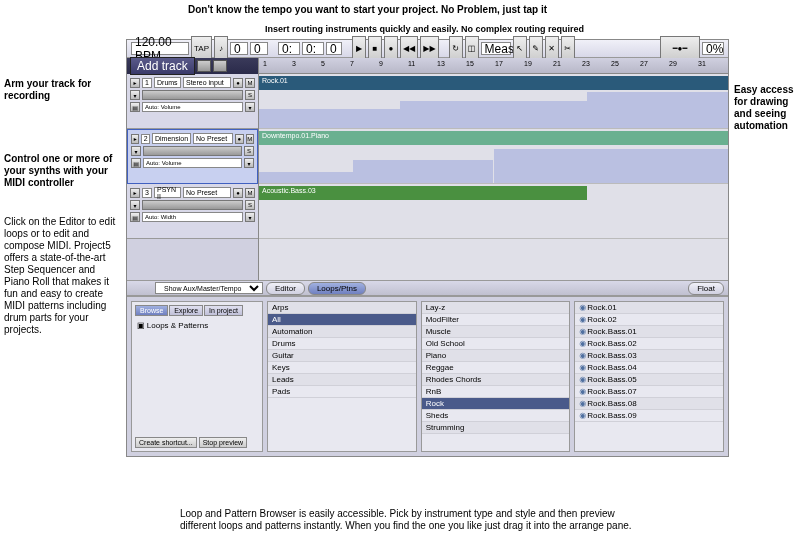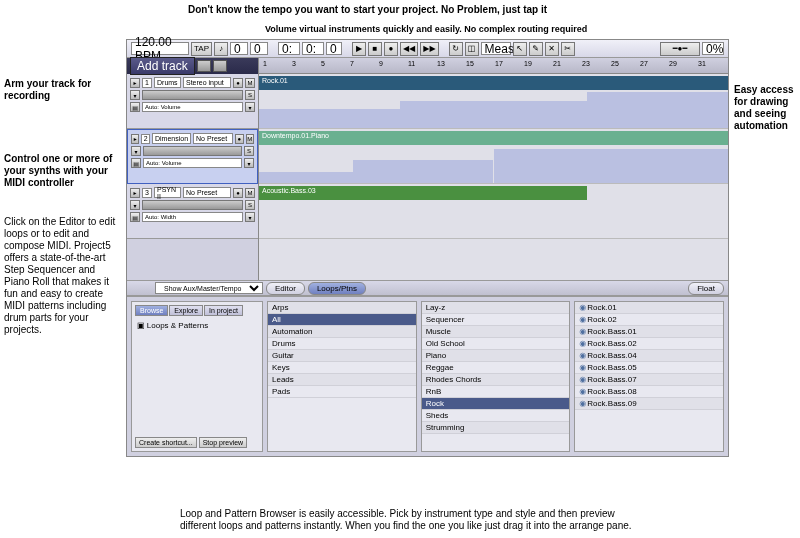--- a/index.html
+++ b/index.html
@@ -4,21 +4,21 @@
 <style>
   * { box-sizing: border-box; margin: 0; padding: 0; font-family: Arial, sans-serif; }
   body { background: #fff; width: 800px; height: 538px; position: relative; font-size: 9px; }
   
   .annotation { position: absolute; font-size: 10px; font-weight: bold; color: #000; line-height: 1.2; }
   
   .app-window { position: absolute; left: 126px; top: 39px; width: 603px; height: 418px; background: #e8e8f0; border: 1px solid #888; }
   
   .toolbar { height: 18px; background: linear-gradient(#f0f0f8,#d8d8e8); border-bottom: 1px solid #999; display: flex; align-items: center; padding: 0 4px; gap: 2px; }
   .toolbar .field { background: #fff; border: 1px solid #888; height: 13px; padding: 0 3px; font-size: 12px; display: flex; align-items: center; }
-  .toolbar .btn { background: linear-gradient(#eee,#ccc); border: 1px solid #777; height: 14px; min-width: 14px; font-size: 8px; display: flex; align-items: center; justify-content: center; cursor: pointer; padding: 0 2px; }
+  .toolbar .btn { background: linear-gradient(#eee,#ccc); border: 1px solid #777; height: 25px; min-width: 14px; font-size: 8px; display: flex; align-items: center; justify-content: center; cursor: pointer; padding: 0 2px; }
   .toolbar .sep { width: 6px; }
   
   .main-area { display: flex; height: 222px; }
   
   .tracks-panel { width: 132px; background: #d0d0e0; border-right: 1px solid #888; }
   .track-header-bar { height: 16px; background: linear-gradient(#3a3a5a,#2a2a4a); display: flex; align-items: center; padding: 0 3px; gap: 2px; }
   .add-track-btn { background: linear-gradient(#5a5a8a,#3a3a6a); color: #fff; border: 1px solid #222; font-size: 12px; padding: 1px 6px; cursor: pointer; }
   .track-icon-btn { width: 14px; height: 12px; background: linear-gradient(#ccc,#999); border: 1px solid #555; cursor: pointer; }
   
   .track { border-bottom: 1px solid #999; padding: 3px; background: #d8d8e8; height: 55px; }
@@ -59,21 +59,21 @@
   .browser-col { flex: 1; background: #e8e8f0; border: 1px solid #999; overflow: auto; }
   .list-item { font-size: 8px; padding: 1px 4px; border-bottom: 1px solid #d0d0d8; cursor: pointer; background: #e0e0e8; }
   .list-item:nth-child(even) { background: #e8e8f0; }
   .list-item.sel { background: #4a5a8a; color: #fff; }
   .list-item .play-dot { display: inline-block; width: 8px; color: #5070a0; }
 </style>
 </head>
 <body>
 
 <div class="annotation" style="left:188px;top:4px;width:400px">Don't know the tempo you want to start your project. No Problem, just tap it</div>
-<div class="annotation" style="left:265px;top:24px;width:400px;font-size:9px">Volume virtual instruments quickly and easily. No complex routing required</div>
+<div class="annotation" style="left:265px;top:24px;width:400px;font-size:9px">Insert routing instruments quickly and easily. No complex routing required</div>
 <div class="annotation" style="left:4px;top:78px;width:120px">Arm your track for recording</div>
 <div class="annotation" style="left:4px;top:153px;width:118px">Control one or more of your synths with your MIDI controller</div>
 <div class="annotation" style="left:4px;top:216px;width:118px;font-weight:normal">Click on the Editor to edit loops or to edit and compose MIDI. Project5 offers a state-of-the-art Step Sequencer and Piano Roll that makes it fun and easy to create MIDI patterns including drum parts for your projects.</div>
 <div class="annotation" style="left:734px;top:84px;width:64px">Easy access for drawing and seeing automation</div>
 <div class="annotation" style="left:180px;top:508px;width:460px;font-weight:normal">Loop and Pattern Browser is easily accessible. Pick by instrument type and style and then preview different loops and patterns instantly. When you find the one you like just drag it into the arrange pane.</div>
 
 <div class="app-window">
 
   <div class="toolbar">
     <div class="field" style="width:58px">120.00 BPM</div>
@@ -248,36 +248,37 @@
         <div class="list-item sel">All</div>
         <div class="list-item">Automation</div>
         <div class="list-item">Drums</div>
         <div class="list-item">Guitar</div>
         <div class="list-item">Keys</div>
         <div class="list-item">Leads</div>
         <div class="list-item">Pads</div>
       </div>
     <div class="browser-col" id="bcol2">
         <div class="list-item">Lay-z</div>
-        <div class="list-item">Sequencer</div>
+        <div class="list-item">ModFilter</div>
         <div class="list-item">Muscle</div>
         <div class="list-item">Old School</div>
         <div class="list-item">Piano</div>
         <div class="list-item">Reggae</div>
         <div class="list-item">Rhodes Chords</div>
         <div class="list-item">RnB</div>
         <div class="list-item sel">Rock</div>
         <div class="list-item">Sheds</div>
         <div class="list-item">Strumming</div>
       </div>
     <div class="browser-col" id="bcol3">
         <div class="list-item"><span class="play-dot">◉</span>Rock.01</div>
         <div class="list-item"><span class="play-dot">◉</span>Rock.02</div>
         <div class="list-item"><span class="play-dot">◉</span>Rock.Bass.01</div>
         <div class="list-item"><span class="play-dot">◉</span>Rock.Bass.02</div>
+        <div class="list-item"><span class="play-dot">◉</span>Rock.Bass.03</div>
         <div class="list-item"><span class="play-dot">◉</span>Rock.Bass.04</div>
         <div class="list-item"><span class="play-dot">◉</span>Rock.Bass.05</div>
         <div class="list-item"><span class="play-dot">◉</span>Rock.Bass.07</div>
         <div class="list-item"><span class="play-dot">◉</span>Rock.Bass.08</div>
         <div class="list-item"><span class="play-dot">◉</span>Rock.Bass.09</div>
       </div>
   </div>
 
 </div>
 

